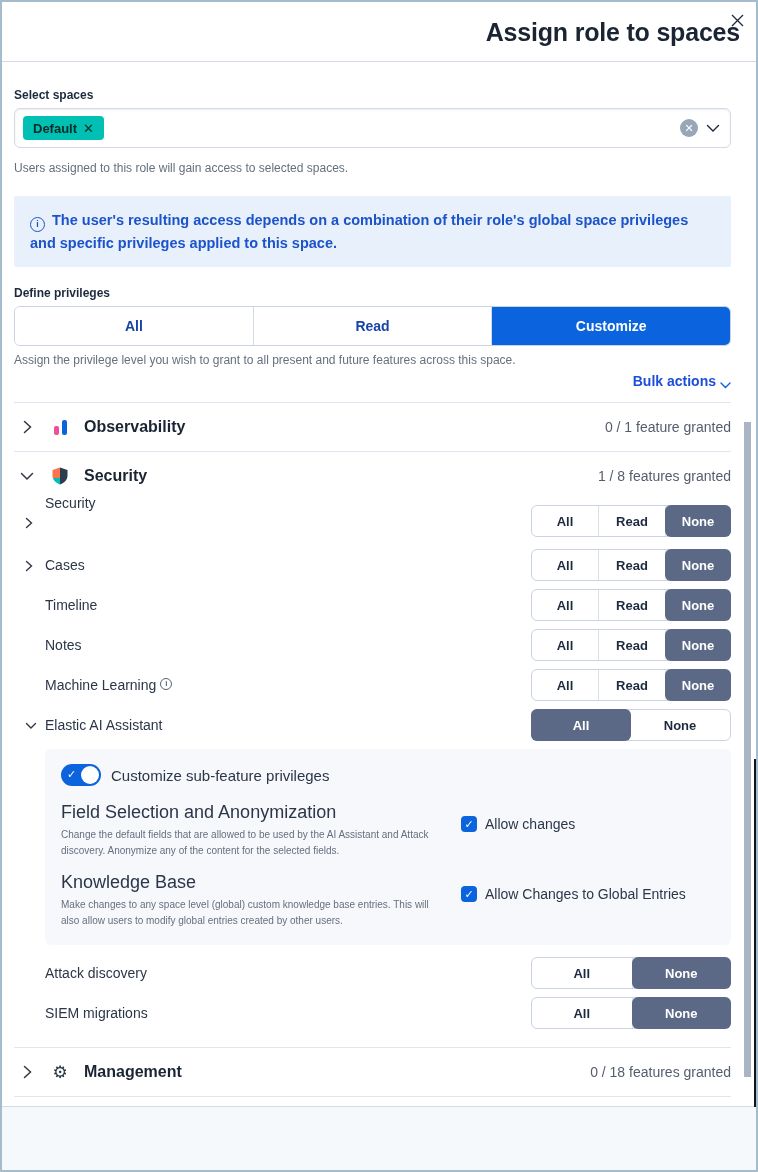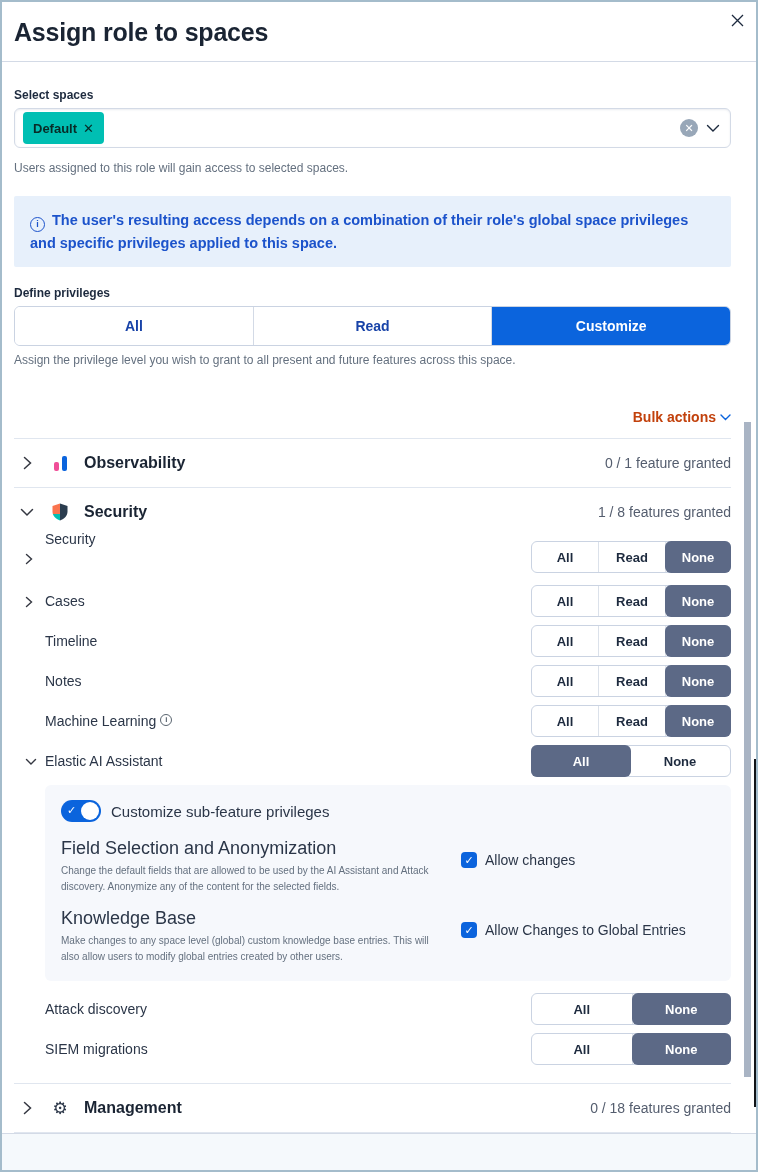--- a/index.html
+++ b/index.html
@@ -10,32 +10,32 @@
     position: relative;
     width: 758px; height: 1172px;
     border: 2px solid #a4bccb;
     background: #fff;
     display: flex; flex-direction: column;
     overflow: hidden;
   }
 
   
   .modal-header { position: relative; padding: 16px 16px 14px 12px; border-bottom: 1px solid #d3dae6; }
-  .modal-title { font-size: 25px; font-weight: 700; color: #1a2433; letter-spacing: -0.2px; }
+  .modal-title { font-size: 25px; font-weight: 700; color: #1a2433; letter-spacing: -0.2px; text-align: right; }
   .close-btn { position: absolute; top: 5px; right: 6px; width: 26px; height: 26px;
     background: none; border: none; cursor: pointer; display:flex; align-items:center; justify-content:center; }
 
   
   .modal-body { flex: 1; padding: 26px 25px 0 12px; }
 
   .field-label { font-size: 12px; font-weight: 700; color: #1d2a3e; margin-bottom: 6px; }
 
   .combobox { position: relative; height: 40px; border: 1px solid #d3dae6; border-radius: 6px;
     background: #fff; box-shadow: 0 1px 2px rgba(152,162,179,.2) inset; display: flex; align-items: center; padding: 0 64px 0 8px; }
-  .space-badge { display: inline-flex; align-items: center; gap: 6px; height: 32px; padding: 0 10px;
+  .space-badge { display: inline-flex; align-items: center; gap: 6px; height: 24px; padding: 0 10px;
     background: #00bfb3; color: #082b27; border-radius: 4px; font-size: 13px; font-weight: 600; cursor: pointer; }
   .space-badge .x { font-size: 13px; font-weight: 400; }
   .combo-controls { position: absolute; right: 10px; top: 0; height: 100%; display: flex; align-items: center; gap: 8px; }
   .clear-circle { width: 18px; height: 18px; border-radius: 50%; background: #98a7b8; color: #fff;
     font-size: 11px; display: flex; align-items: center; justify-content: center; border: none; cursor: pointer; }
   .help-text { margin-top: 13px; font-size: 12px; color: #64707f; }
 
   
   .callout { margin-top: 21px; background: #e7f0fb; border-radius: 2px; padding: 13px 16px;
     font-size: 14.5px; font-weight: 600; line-height: 1.55; color: #1c53cb; }
@@ -44,22 +44,22 @@
   
   .define-label { margin-top: 19px; }
   .btngroup-lg { display: flex; height: 40px; border: 1px solid #cad3e2; border-radius: 6px; overflow: hidden; background:#fff; }
   .btngroup-lg .seg { flex: 1; display: flex; align-items: center; justify-content: center;
     font-size: 14px; font-weight: 700; color: #1843a8; background: #fff; border: none; cursor: pointer;
     border-right: 1px solid #d3dae6; }
   .btngroup-lg .seg:last-child { border-right: none; }
   .btngroup-lg .seg.selected { background: #0b64dd; color: #fff; }
   .assign-desc { margin-top: 7px; font-size: 12px; color: #64707f; }
   .bulk-row { display: flex; justify-content: flex-end; margin-top: 6px; }
-  .bulk-link { display: inline-flex; align-items: center; gap: 4px; font-size: 14px; font-weight: 600;
-    color: #c2410c; background: none; border: none; cursor: pointer; margin-top: 36px; }
+  .bulk-link { display: inline-flex; align-items: flex-end; gap: 4px; font-size: 14px; font-weight: 600;
+    color: #1d4ed8; background: none; border: none; cursor: pointer; }
 
   .divider { height: 1px; background: #e0e6ef; border: none; }
   .divider.top { margin-top: 13px; }
 
   
   .cat-row { display: flex; align-items: center; padding: 15px 0; cursor: pointer; }
   .cat-chevron { width: 16px; display: flex; justify-content: center; margin-left: 5px; }
   .cat-icon { width: 22px; display: flex; justify-content: center; margin-left: 14px; }
   .cat-name { font-size: 16px; font-weight: 700; color: #1a2433; margin-left: 13px; }
   .cat-granted { margin-left: auto; font-size: 14px; color: #545d6e; }

